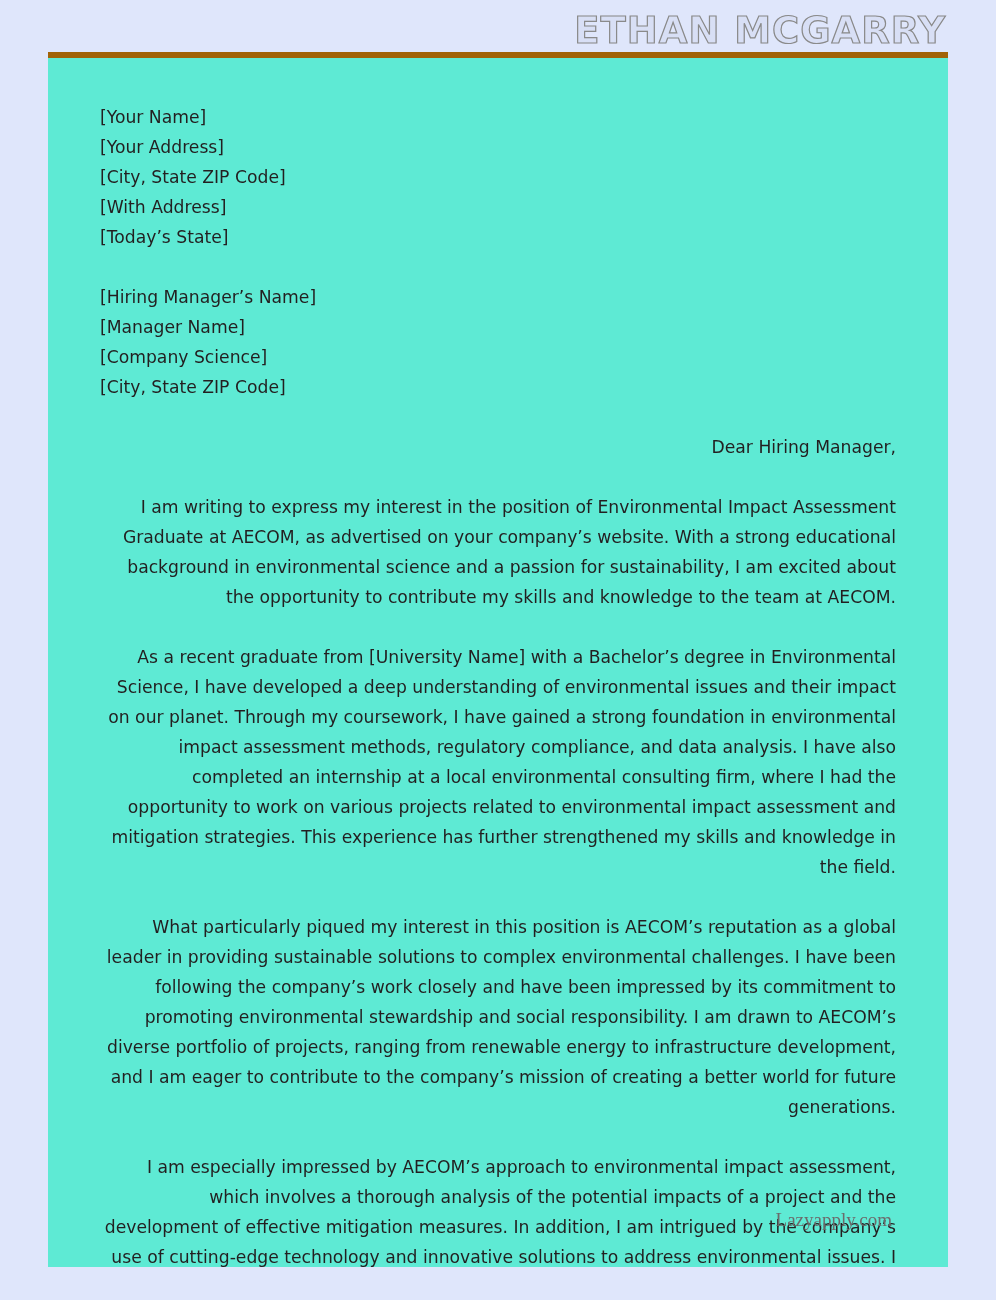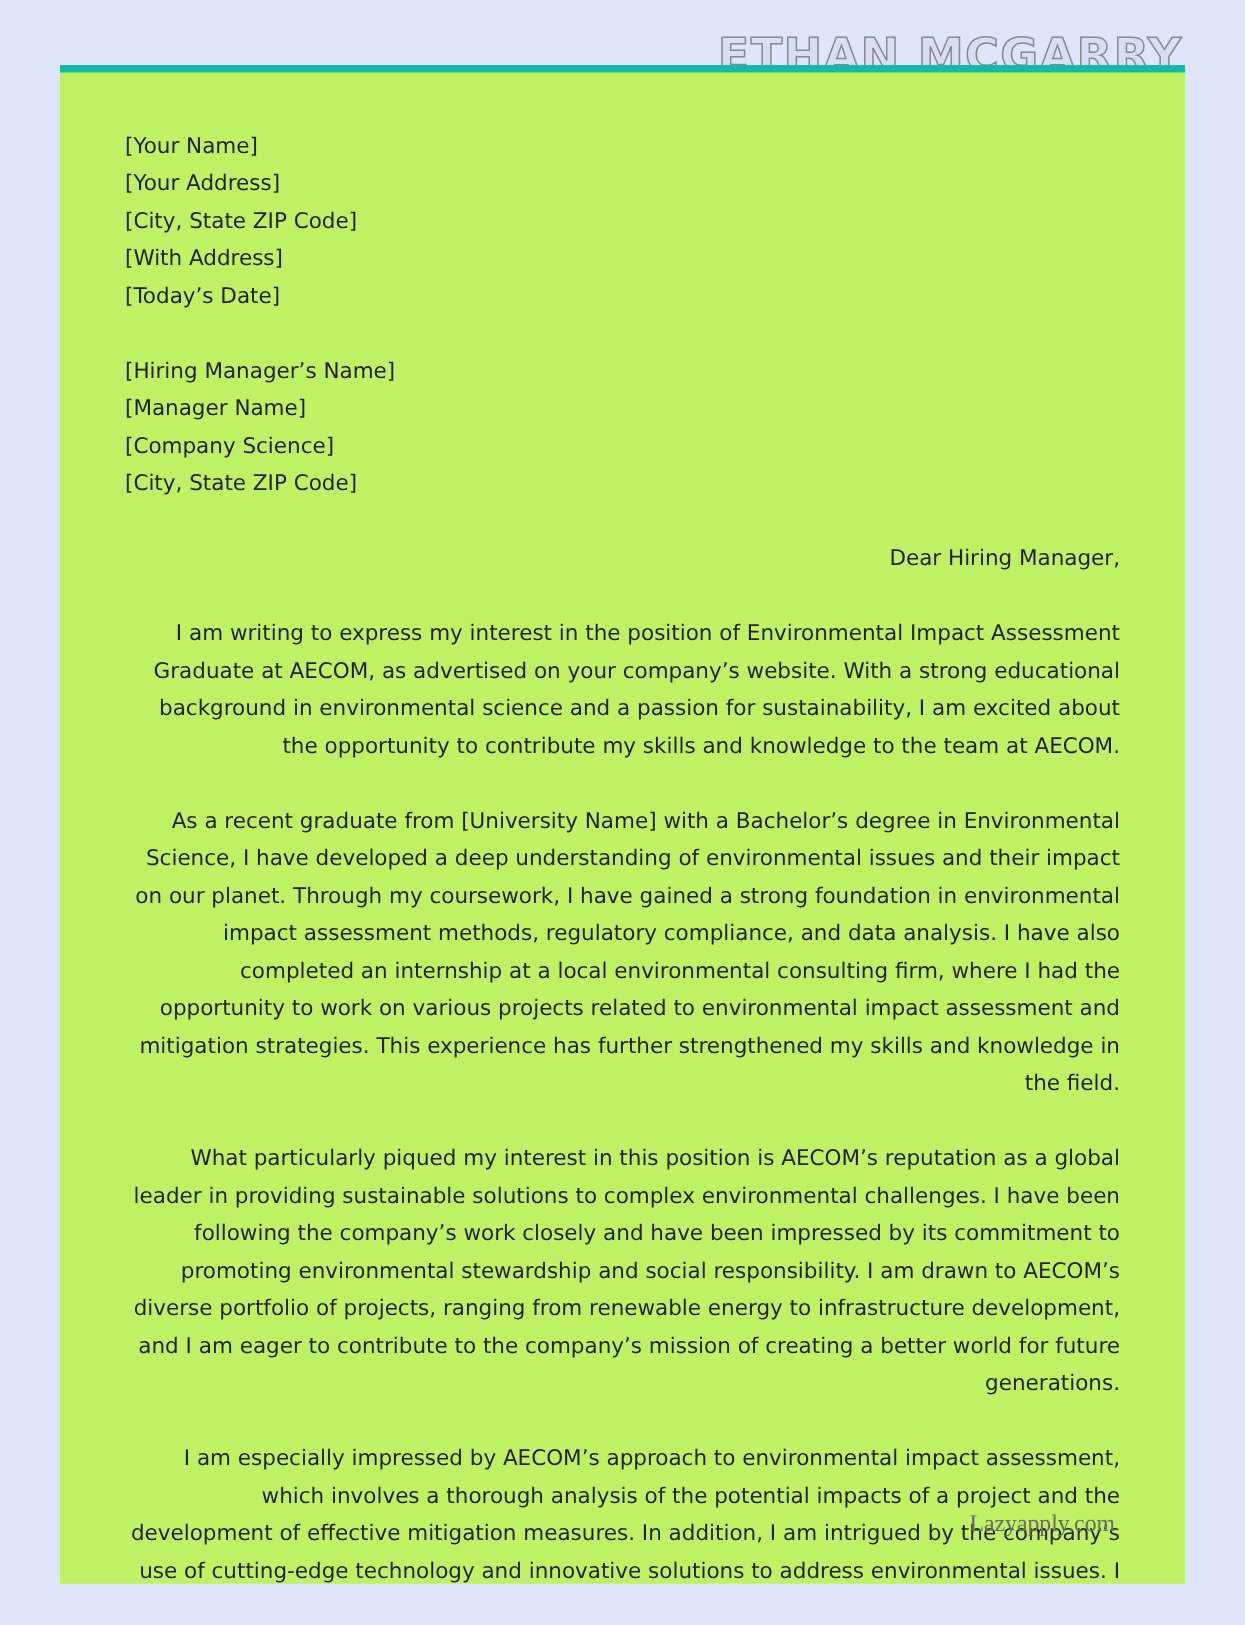--- a/index.html
+++ b/index.html
@@ -21,41 +21,41 @@
     top: 0;
     left: 0;
     width: 996px;
     height: 52px;
     background: #dfe6fb;
     box-sizing: border-box;
   }
   .header-name {
     position: absolute;
     right: 50px;
-    top: 26px;
+    top: 12px;
     font-family: "DejaVu Sans", sans-serif;
     font-size: 37px;
     font-weight: bold;
     letter-spacing: 1px;
     color: #d8dff5;
     -webkit-text-stroke: 1.2px #8a8a8a;
     text-shadow: 0 0 0 #8a8a8a;
     white-space: nowrap;
     line-height: 1;
   }
 
   
   .page {
     position: absolute;
     left: 48px;
     top: 52px;
     width: 900px;
     height: 1215px;
-    background: #bef264;
-    border-top: 6px solid #14b8a6;
+    background: #5eead4;
+    border-top: 6px solid #a16207;
     box-sizing: border-box;
     overflow: hidden;
   }
 
   .letter {
     position: absolute;
     left: 52px;
     top: 44px;
     width: 796px;
     font-size: 17.2px;
@@ -93,21 +93,21 @@
 
 <div class="page">
 
   <div class="letter">
 
     <div class="block">
       <div class="line">[Your Name]</div>
       <div class="line">[Your Address]</div>
       <div class="line">[City, State ZIP Code]</div>
       <div class="line">[With Address]</div>
-      <div class="line">[Today’s Date]</div>
+      <div class="line">[Today’s State]</div>
     </div>
 
     <div class="block">
       <div class="line">[Hiring Manager’s Name]</div>
       <div class="line">[Manager Name]</div>
       <div class="line">[Company Science]</div>
       <div class="line">[City, State ZIP Code]</div>
     </div>
 
     <div class="para">Dear Hiring Manager,</div>

